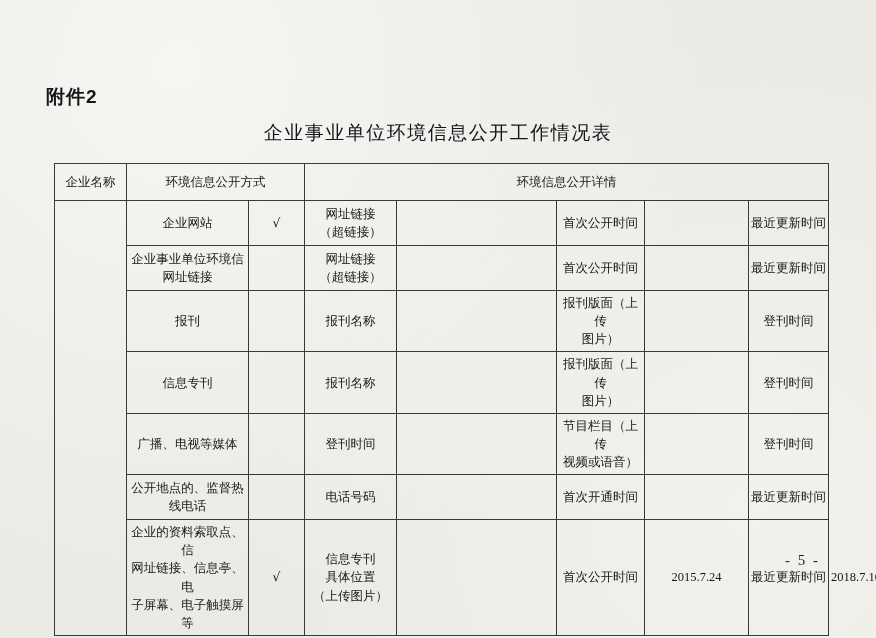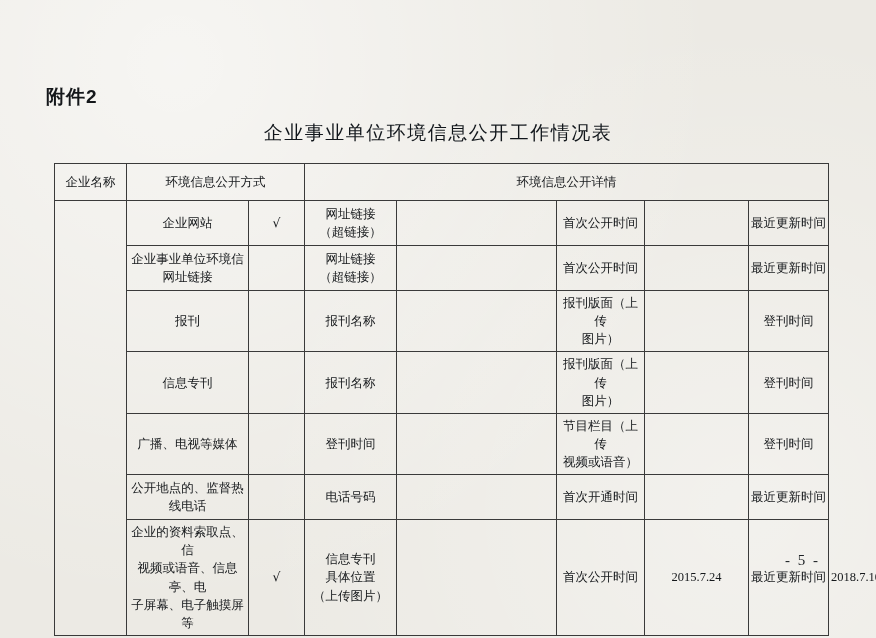--- a/index.html
+++ b/index.html
@@ -208,21 +208,21 @@
           <td class="tall"></td>
           <td class="tall">首次开通时间</td>
           <td class="tall"></td>
           <td class="tall">最近更新时间</td>
           <td class="tall"></td>
         </tr>
 
         <tr>
           <td class="tallest">
             <span class="two-line">企业的资料索取点、信</span>
-              <span class="two-line">视频或语音、信息亭、电</span>
+              <span class="two-line">网址链接、信息亭、电</span>
               <span class="two-line">子屏幕、电子触摸屏等</span>
           </td>
           <td class="tallest check">√</td>
           <td class="tallest">
             <span class="two-line">信息专刊</span>
               <span class="two-line">具体位置</span>
               <span class="two-line">（上传图片）</span>
           </td>
           <td class="tallest"></td>
           <td class="tallest">首次公开时间</td>

